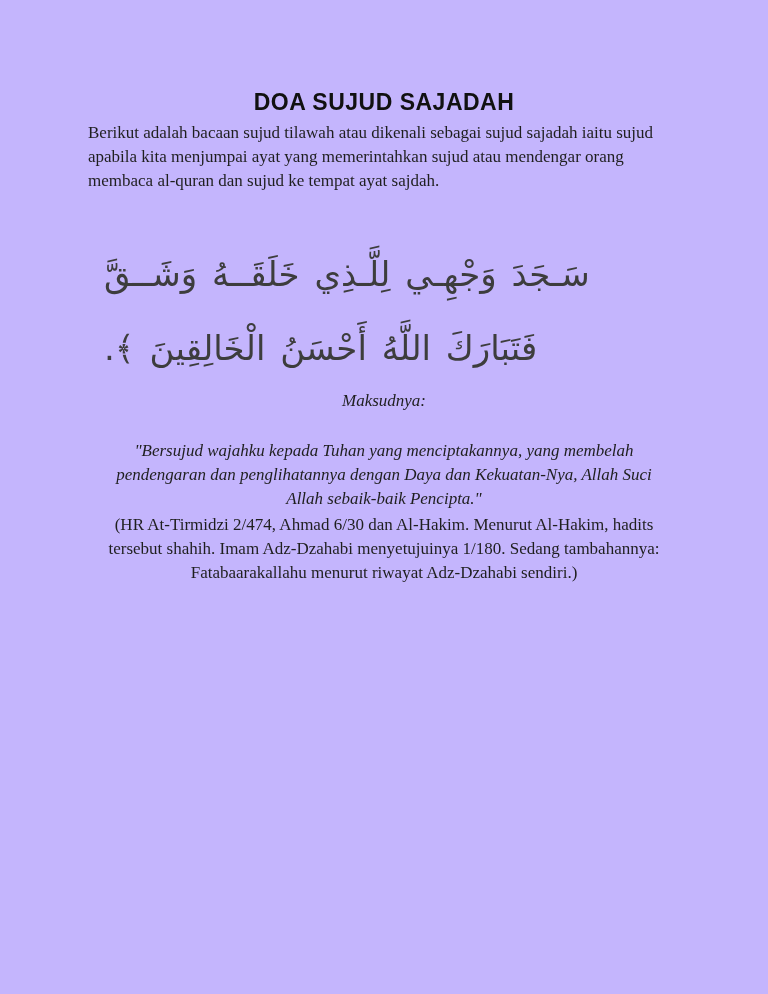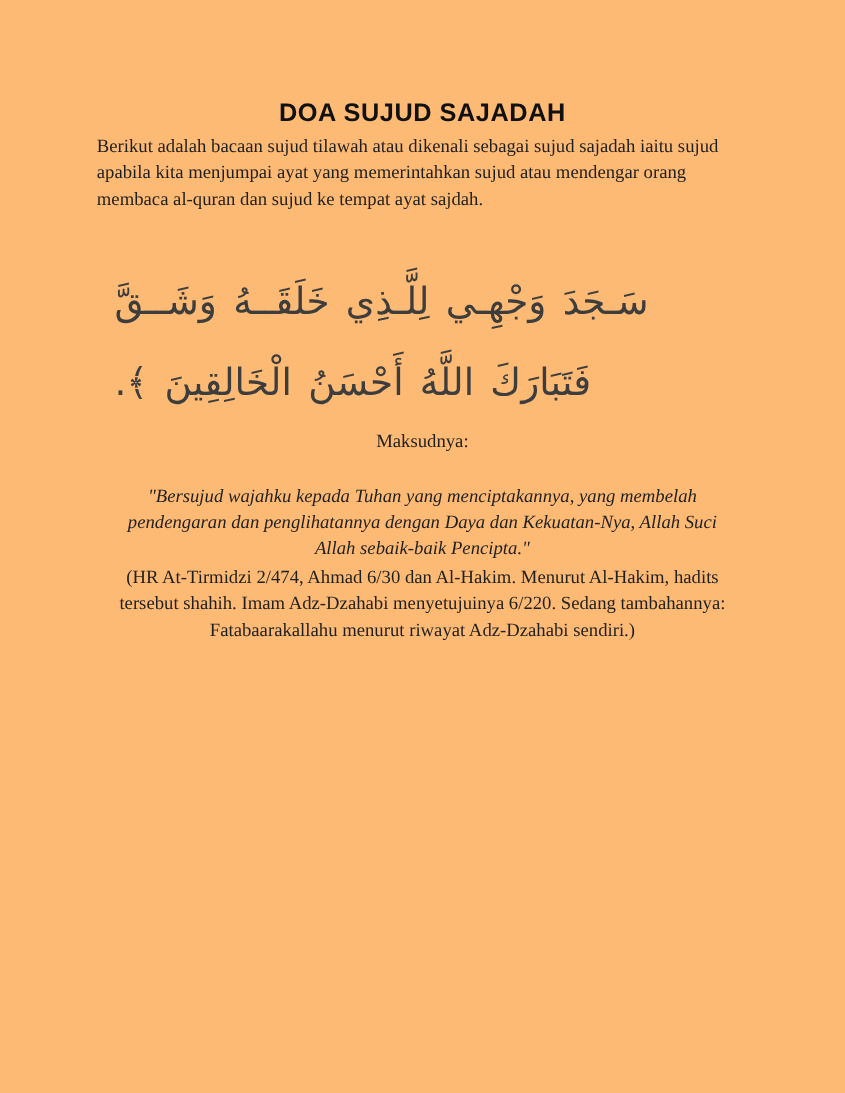--- a/index.html
+++ b/index.html
@@ -4,21 +4,21 @@
 <style>
   html, body {
     margin: 0;
     padding: 0;
     background: #ffffff;
   }
   .page {
     position: relative;
     width: 768px;
     height: 994px;
-    background: #fdba74;
+    background: #c4b5fd;
     overflow: hidden;
     font-family: "Liberation Serif", serif;
     color: #1f1f1f;
   }
   .title {
     margin: 89px 0 0 0;
     font-family: "Liberation Sans", sans-serif;
     font-weight: 700;
     font-size: 23px;
     line-height: 26px;
@@ -43,20 +43,21 @@
     line-height: 74px;
     color: #3d3d3d;
     word-spacing: 4px;
   }
   .arabic .text-line { white-space: nowrap; }
   .meaning-label {
     margin: 4px 0 0 0;
     font-size: 17px;
     line-height: 24px;
     text-align: center;
+    font-style: italic;
   }
   .translation {
     margin: 26px 60px 0 60px;
     font-size: 17px;
     line-height: 24px;
     font-style: italic;
     text-align: center;
   }
   .translation .text-line { white-space: nowrap; }
   .citation {
@@ -88,17 +89,17 @@
   <div class="meaning-label">Maksudnya:</div>
 
   <div class="translation">
     <div class="text-line">"Bersujud wajahku kepada Tuhan yang menciptakannya, yang membelah</div>
     <div class="text-line">pendengaran dan penglihatannya dengan Daya dan Kekuatan-Nya, Allah Suci</div>
     <div class="text-line">Allah sebaik-baik Pencipta."</div>
   </div>
 
   <div class="citation">
     <div class="text-line">(HR At-Tirmidzi 2/474, Ahmad 6/30 dan Al-Hakim. Menurut Al-Hakim, hadits</div>
-    <div class="text-line">tersebut shahih. Imam Adz-Dzahabi menyetujuinya 6/220. Sedang tambahannya:</div>
+    <div class="text-line">tersebut shahih. Imam Adz-Dzahabi menyetujuinya 1/180. Sedang tambahannya:</div>
     <div class="text-line">Fatabaarakallahu menurut riwayat Adz-Dzahabi sendiri.)</div>
   </div>
 
 </div>
 
 </body></html>

